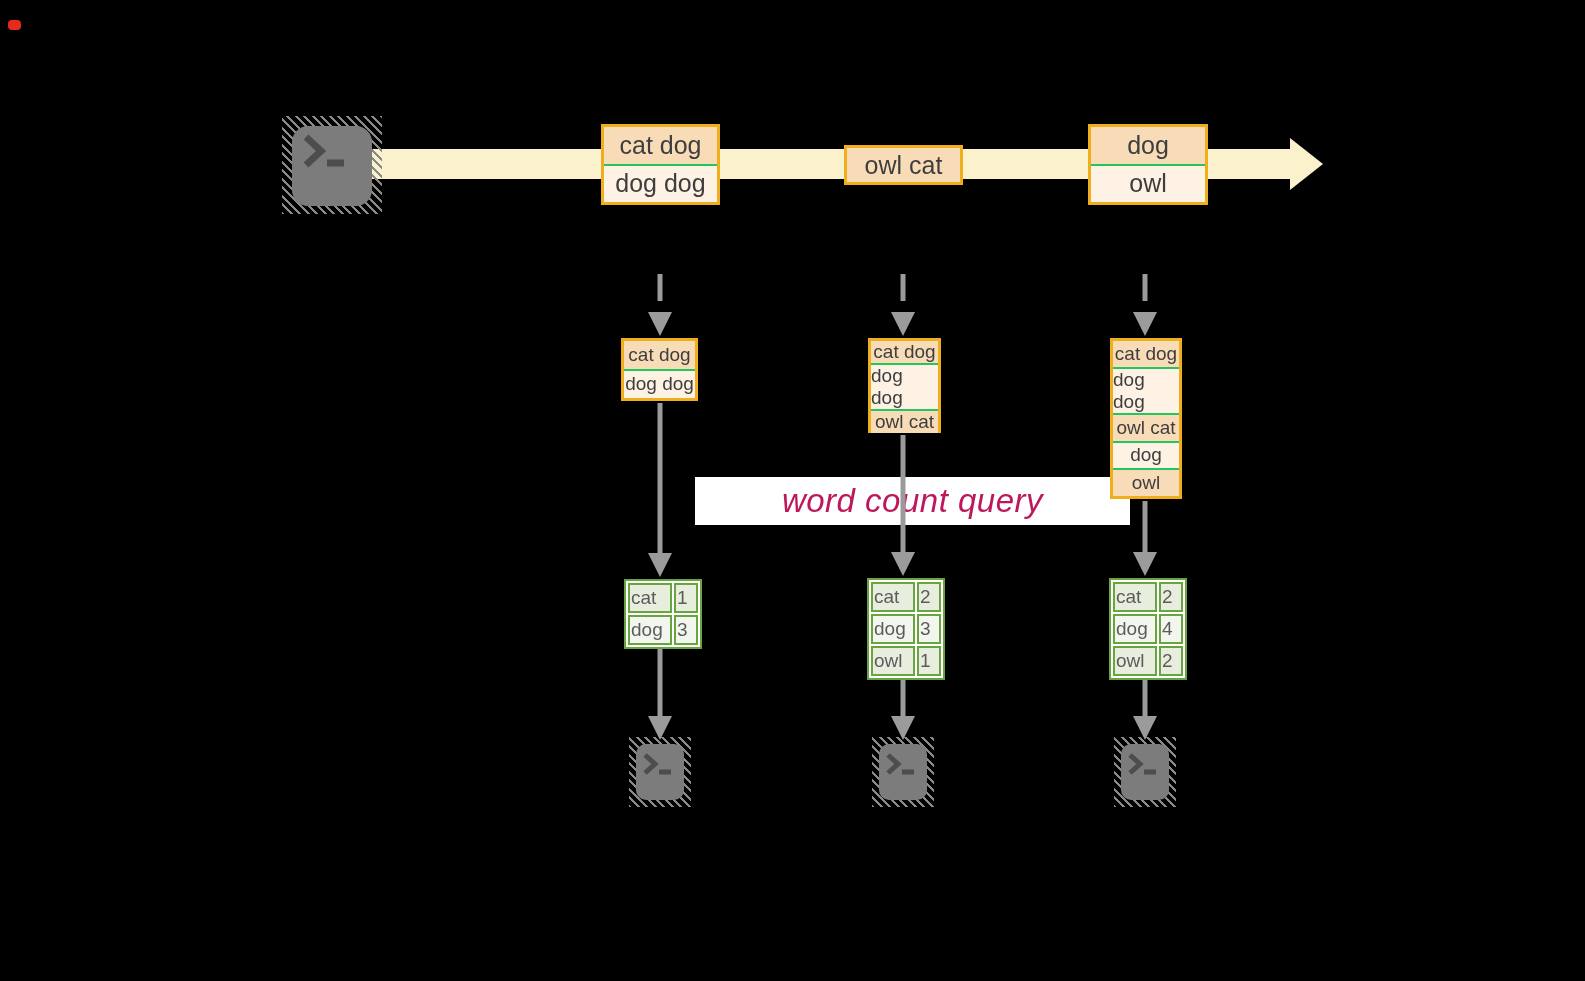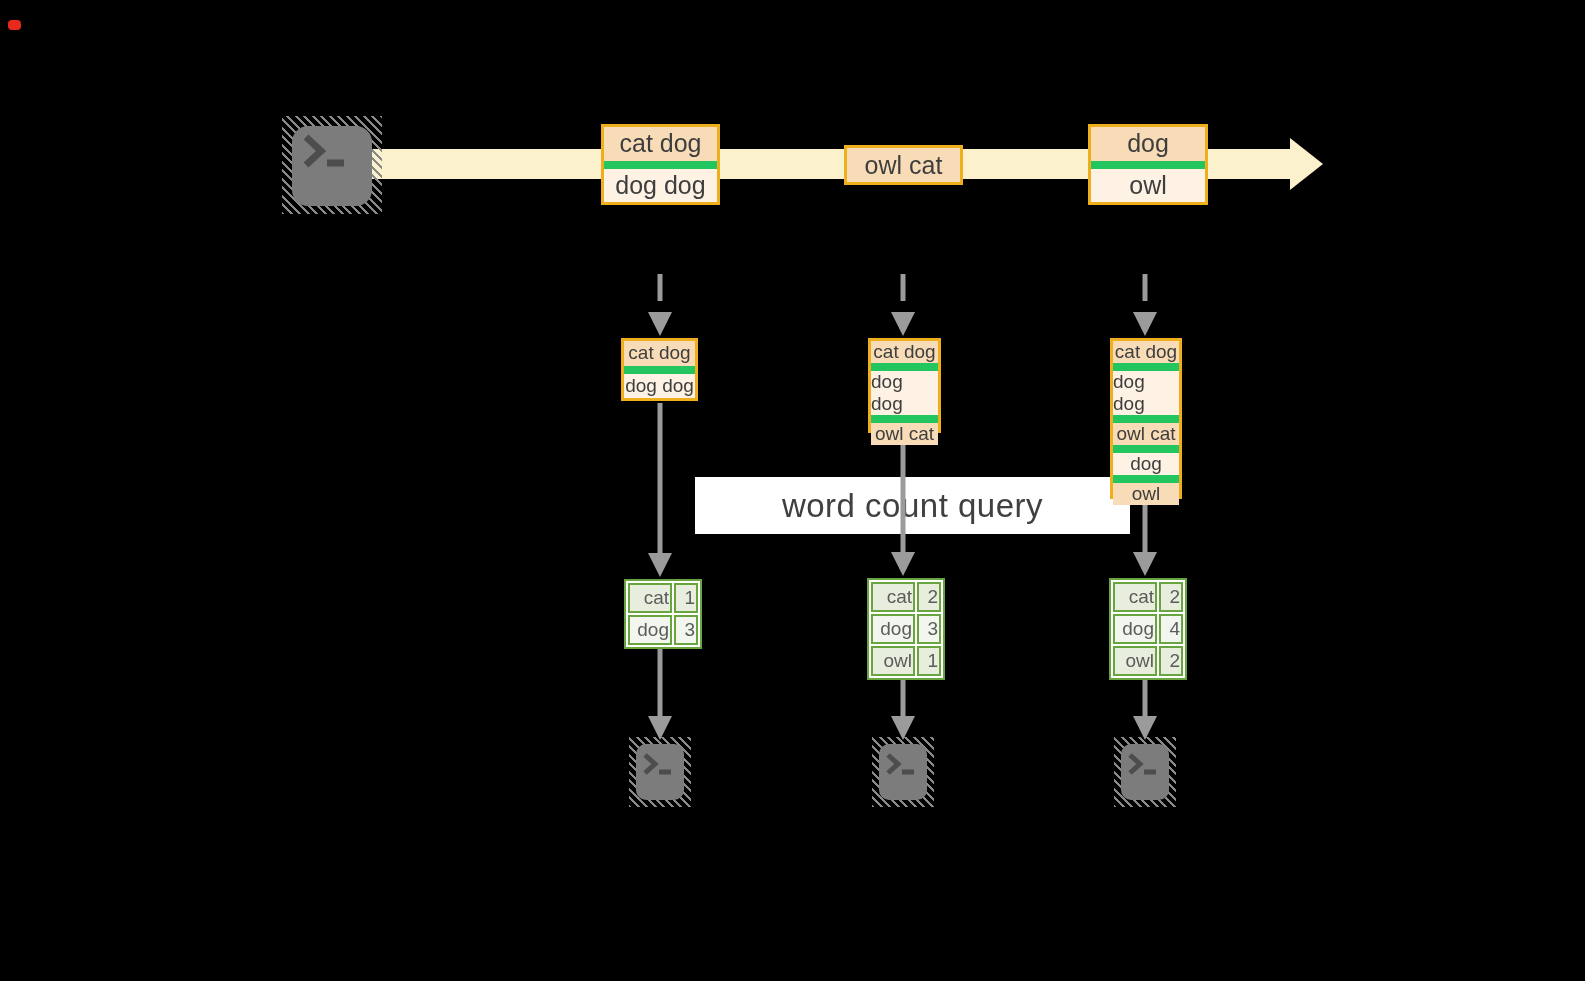--- a/index.html
+++ b/index.html
@@ -18,38 +18,38 @@
 
   
   .band{left:372px;top:133px;width:918px;height:30px;background:#fcf1cd;z-index:1;}
   .band-head{left:1290px;top:122px;width:0;height:0;z-index:1;
              border-left:33px solid #fcf1cd;border-top:26px solid transparent;border-bottom:26px solid transparent;}
 
   
   .obox{border:3px solid #efaf1d;display:flex;flex-direction:column;z-index:3;box-sizing:border-box;}
   .orow{flex:1;display:flex;align-items:center;justify-content:center;
         color:#3e3e3e;}
-  .orow + .orow{border-top:8px solid #22c55e;}
+  .orow + .orow{border-top:2px solid #22c55e;}
   .obox .orow:nth-child(odd){background:#f8dcb8;}
   .obox .orow:nth-child(even){background:#fdf2e4;}
   .big .orow{font-size:25px;}
   .small .orow{font-size:19px;}
 
   
-  .query-label{left:695px;top:461px;width:435px;height:57px;background:#ffffff;z-index:1;
+  .query-label{left:695px;top:461px;width:435px;height:48px;background:#ffffff;z-index:1;
                display:flex;align-items:center;justify-content:center;
-               font-size:33px;font-weight:300;color:#404040;letter-spacing:0.5px;}
+               font-size:33px;font-weight:300;color:#be185d;letter-spacing:0.5px;font-style:italic;}
 
   
   .arrows{left:0;top:0;z-index:2;}
 
   
   .gtable{position:absolute;border-collapse:separate;border-spacing:2px;background:#fff;
           border:2px solid #69a53f;z-index:3;}
-  .gtable td{border:2px solid #69a53f;text-align:right;color:#5c5c5c;font-size:19px;
+  .gtable td{border:2px solid #69a53f;text-align:left;color:#5c5c5c;font-size:19px;
              font-family:"Liberation Sans",sans-serif;}
   .gtable td.w{width:38px;height:24px;}
   .gtable td.n{width:18px;height:24px;}
   .gtable tr:nth-child(odd) td{background:#e7eedd;}
   .gtable tr:nth-child(even) td{background:#f3f6ee;}
 </style>
 </head>
 <body>
 
 <div class="canvas">

